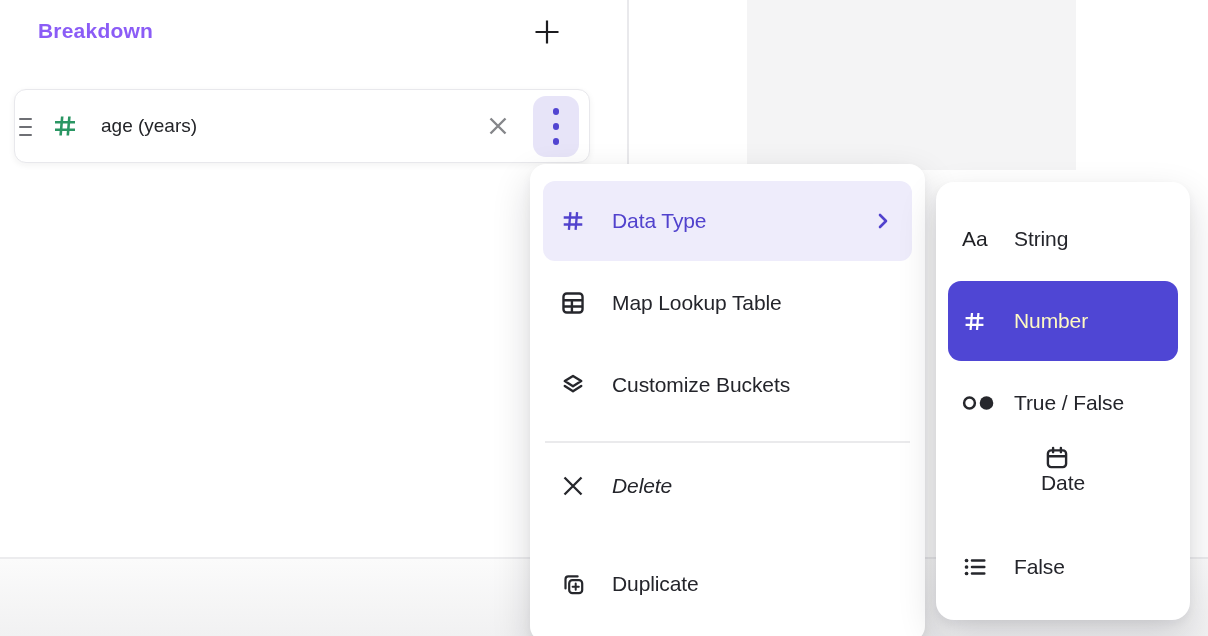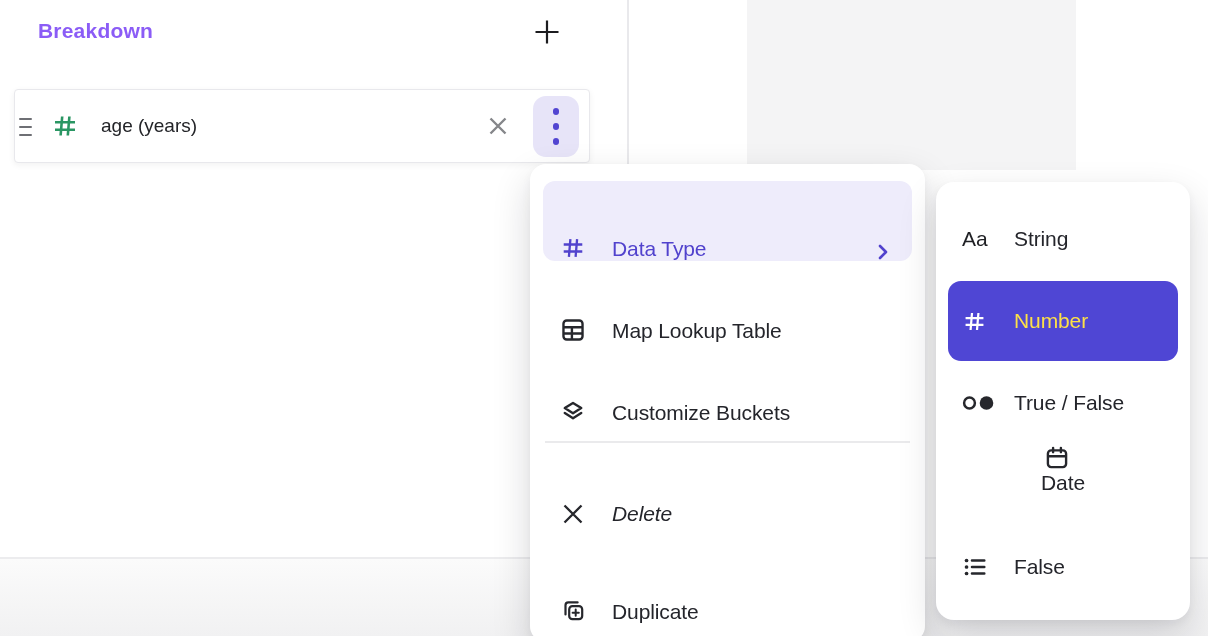--- a/index.html
+++ b/index.html
@@ -12,46 +12,46 @@
   .footer-line{position:absolute;left:0;top:557px;width:1208px;height:2px;background:#ececee;}
   .footer-area{position:absolute;left:0;top:559px;width:1208px;height:77px;
     background:linear-gradient(180deg,#fbfbfb 0%,#f1f1f2 100%);}
 
   
   .panel-title{position:absolute;left:38px;top:19px;font-size:21px;font-weight:700;color:#8b5cf6;letter-spacing:.2px;}
   .add-btn{position:absolute;left:530px;top:15px;width:34px;height:34px;display:flex;align-items:center;justify-content:center;background:none;border:none;cursor:pointer;padding:0;}
 
   
   .chip{position:absolute;left:14px;top:89px;width:576px;height:74px;background:#fff;
-    border:1px solid #e8e8ec;border-radius:4px;box-shadow:0 2px 6px rgba(30,30,40,.06);box-sizing:border-box;}
+    border:1px solid #e8e8ec;border-radius:12px;box-shadow:0 2px 6px rgba(30,30,40,.06);box-sizing:border-box;}
   .grip{position:absolute;left:4px;top:28px;width:14px;height:18px;display:flex;flex-direction:column;justify-content:space-between;cursor:grab;}
   .grip span{display:block;width:13px;height:2px;background:#6e6f74;border-radius:1px;}
   .chip-hash{position:absolute;left:36px;top:22px;}
   .chip-label{position:absolute;left:86px;top:0;height:72px;display:flex;align-items:center;font-size:19px;font-weight:500;color:#232428;}
   .chip-x{position:absolute;left:468px;top:21px;width:30px;height:30px;display:flex;align-items:center;justify-content:center;background:none;border:none;cursor:pointer;padding:0;}
   .kebab-btn{position:absolute;left:518px;top:6px;width:46px;height:61px;border:none;border-radius:13px;
     background:#e7e4f8;cursor:pointer;display:flex;flex-direction:column;align-items:center;justify-content:center;gap:8.5px;padding:0;}
   .kebab-btn i{width:6.5px;height:6.5px;border-radius:50%;background:#5245d1;}
 
   
   .menu{position:absolute;background:#fff;border-radius:16px;
     box-shadow:0 4px 10px rgba(20,20,30,.05),0 16px 38px rgba(20,20,30,.16);}
   .ctx-menu{left:530px;top:164px;width:395px;height:478px;}
   .sub-menu{left:936px;top:182px;width:254px;height:438px;border-radius:18px;}
 
-  .row{position:absolute;left:13px;width:369px;height:80px;display:flex;align-items:flex-end;
+  .row{position:absolute;left:13px;width:369px;height:80px;display:flex;align-items:center;
     border-radius:12px;cursor:pointer;font-size:21px;font-weight:500;color:#24252b;letter-spacing:-.1px;}
   .row .ic{width:28px;margin-left:16px;margin-right:25px;display:flex;align-items:center;justify-content:center;flex:0 0 auto;}
   .row.active{background:#eeecfb;color:#5142cd;}
   .chev{margin-left:auto;margin-right:22px;display:flex;align-items:center;}
 
   .srow{position:absolute;left:12px;width:230px;height:80px;display:flex;align-items:center;
     border-radius:13px;cursor:pointer;font-size:21px;font-weight:500;color:#24252b;letter-spacing:-.1px;}
   .srow .ic{width:38px;margin-left:14px;margin-right:14px;display:flex;align-items:center;justify-content:flex-start;flex:0 0 auto;}
-  .srow.selected{background:#4f46d4;color:#fde047;}
+  .srow.selected{background:#4f46d4;color:#fef9c3;}
   .aa{font-size:21px;font-weight:500;color:#1f2024;}
 
   .menu-divider{position:absolute;left:15px;top:277px;width:365px;height:2px;background:#eaeaec;}
   svg{display:block;}
 </style>
 </head>
 <body>
 
 <div id="screen">
 

